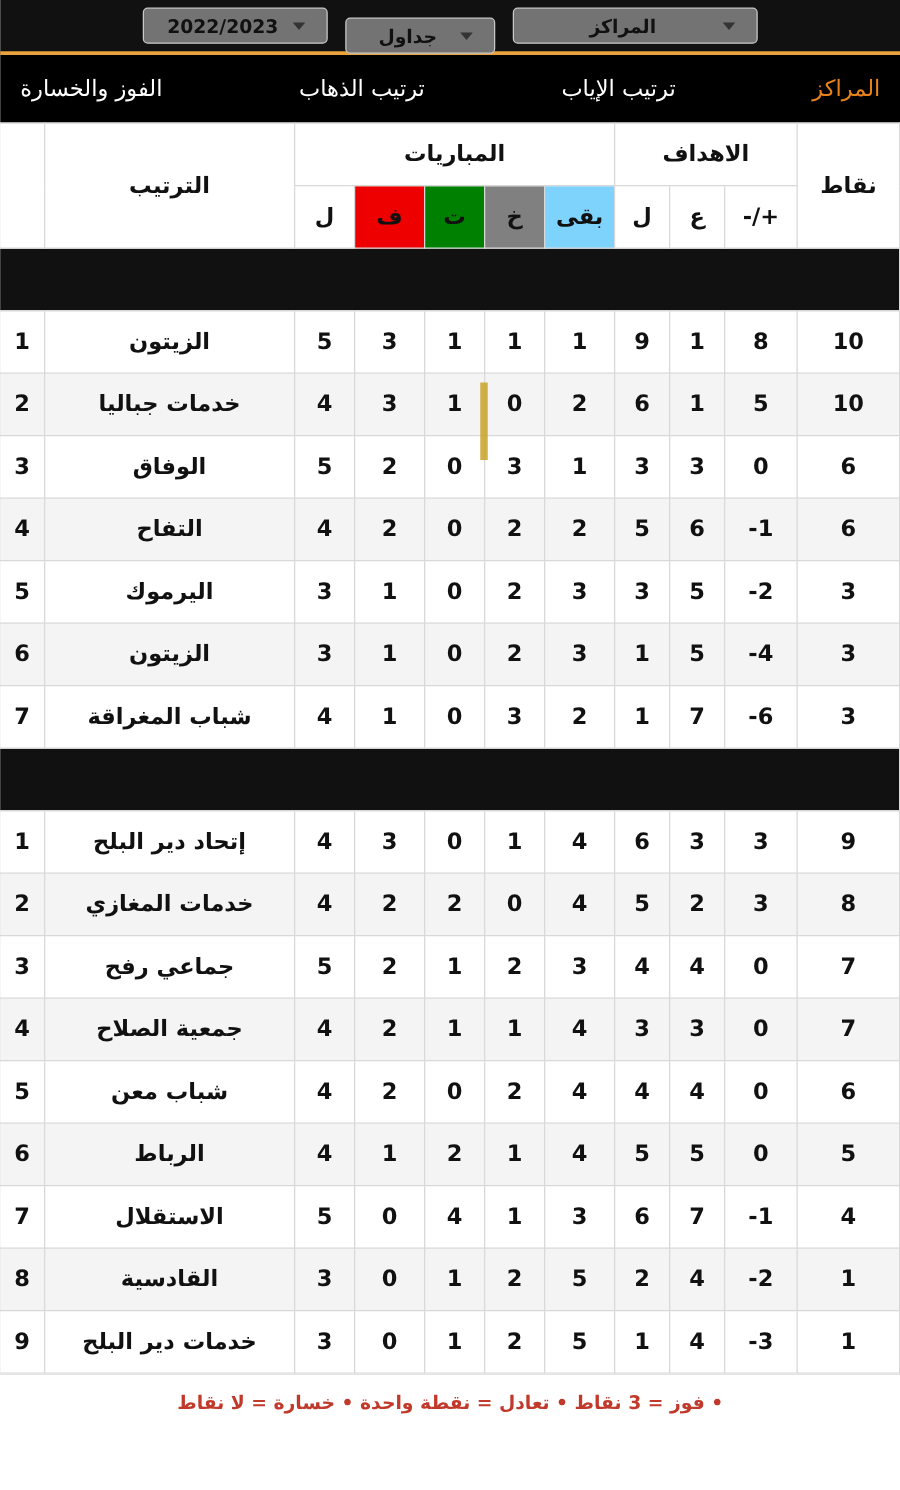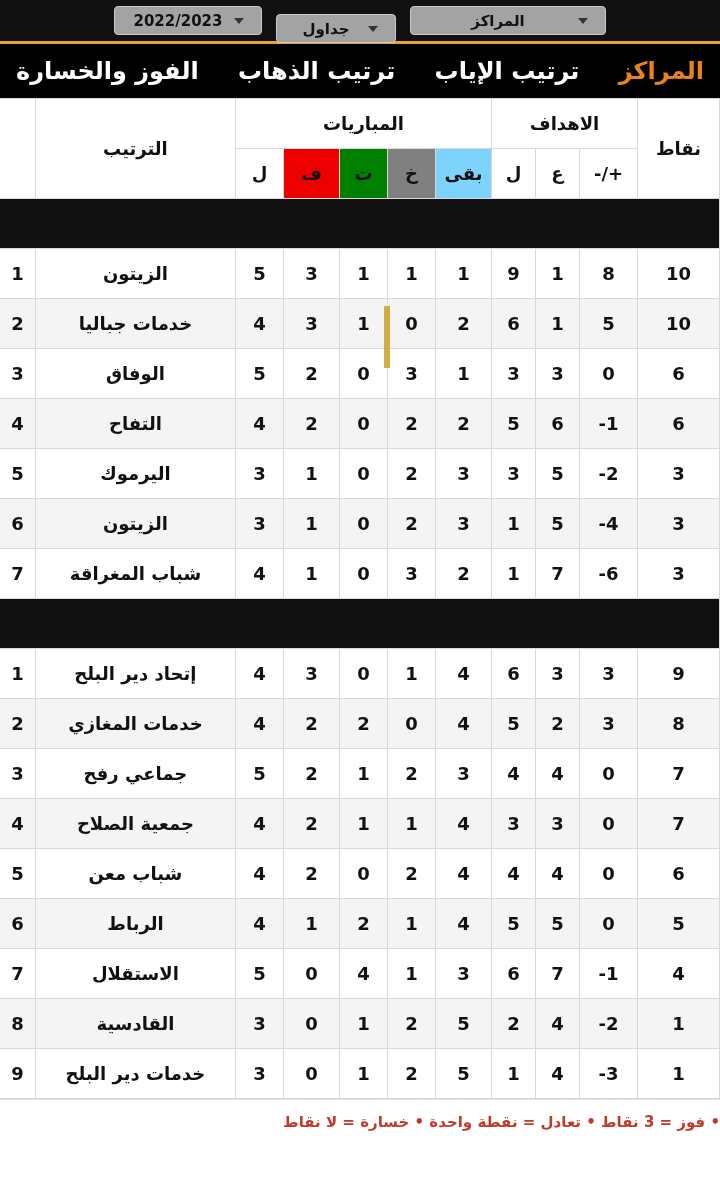--- a/index.html
+++ b/index.html
@@ -33,21 +33,21 @@
   .selectorbar {
     background: #111111;
     height: 44px;
     display: flex;
     align-items: center;
     justify-content: center;
     gap: 14px;
     border-bottom: 3px solid #e8a33d;
   }
   .select {
-    background: #a3a3a3;
+    background: #737373;
     border: 1px solid #c9c9c9;
     border-radius: 4px;
     height: 29px;
     display: flex;
     align-items: center;
     padding: 0 17px;
     font-size: 15px;
     color: #111;
     font-weight: bold;
     gap: 10px;
@@ -70,22 +70,22 @@
   .tabsrow {
     background: #000000;
     height: 54px;
     display: flex;
     align-items: center;
     justify-content: space-between;
     padding: 0 16px;
     color: #ffffff;
   }
   .tab {
-    font-size: 24px;
-    font-weight: bold;
+    font-size: 18px;
+    font-weight: normal;
     cursor: pointer;
     white-space: nowrap;
   }
   .tab.active { color: #e8821a; }
 
   
   table.standings {
     width: 720px;
     border-collapse: collapse;
     table-layout: fixed;
@@ -189,21 +189,21 @@
     width: 6px; height: 62px;
     background: #c9a227;
     opacity: .85;
   }
 
   
   .footer {
     height: 44px;
     display: flex;
     align-items: center;
-    justify-content: flex-start;
+    justify-content: center;
     background: #ffffff;
     color: #555555;
     font-size: 15px;
     font-weight: bold;
     border-top: 1px solid #e2e2e2;
     gap: 6px;
   }
   .footer .accent { color: #c0392b; }
 </style>
 </head>

